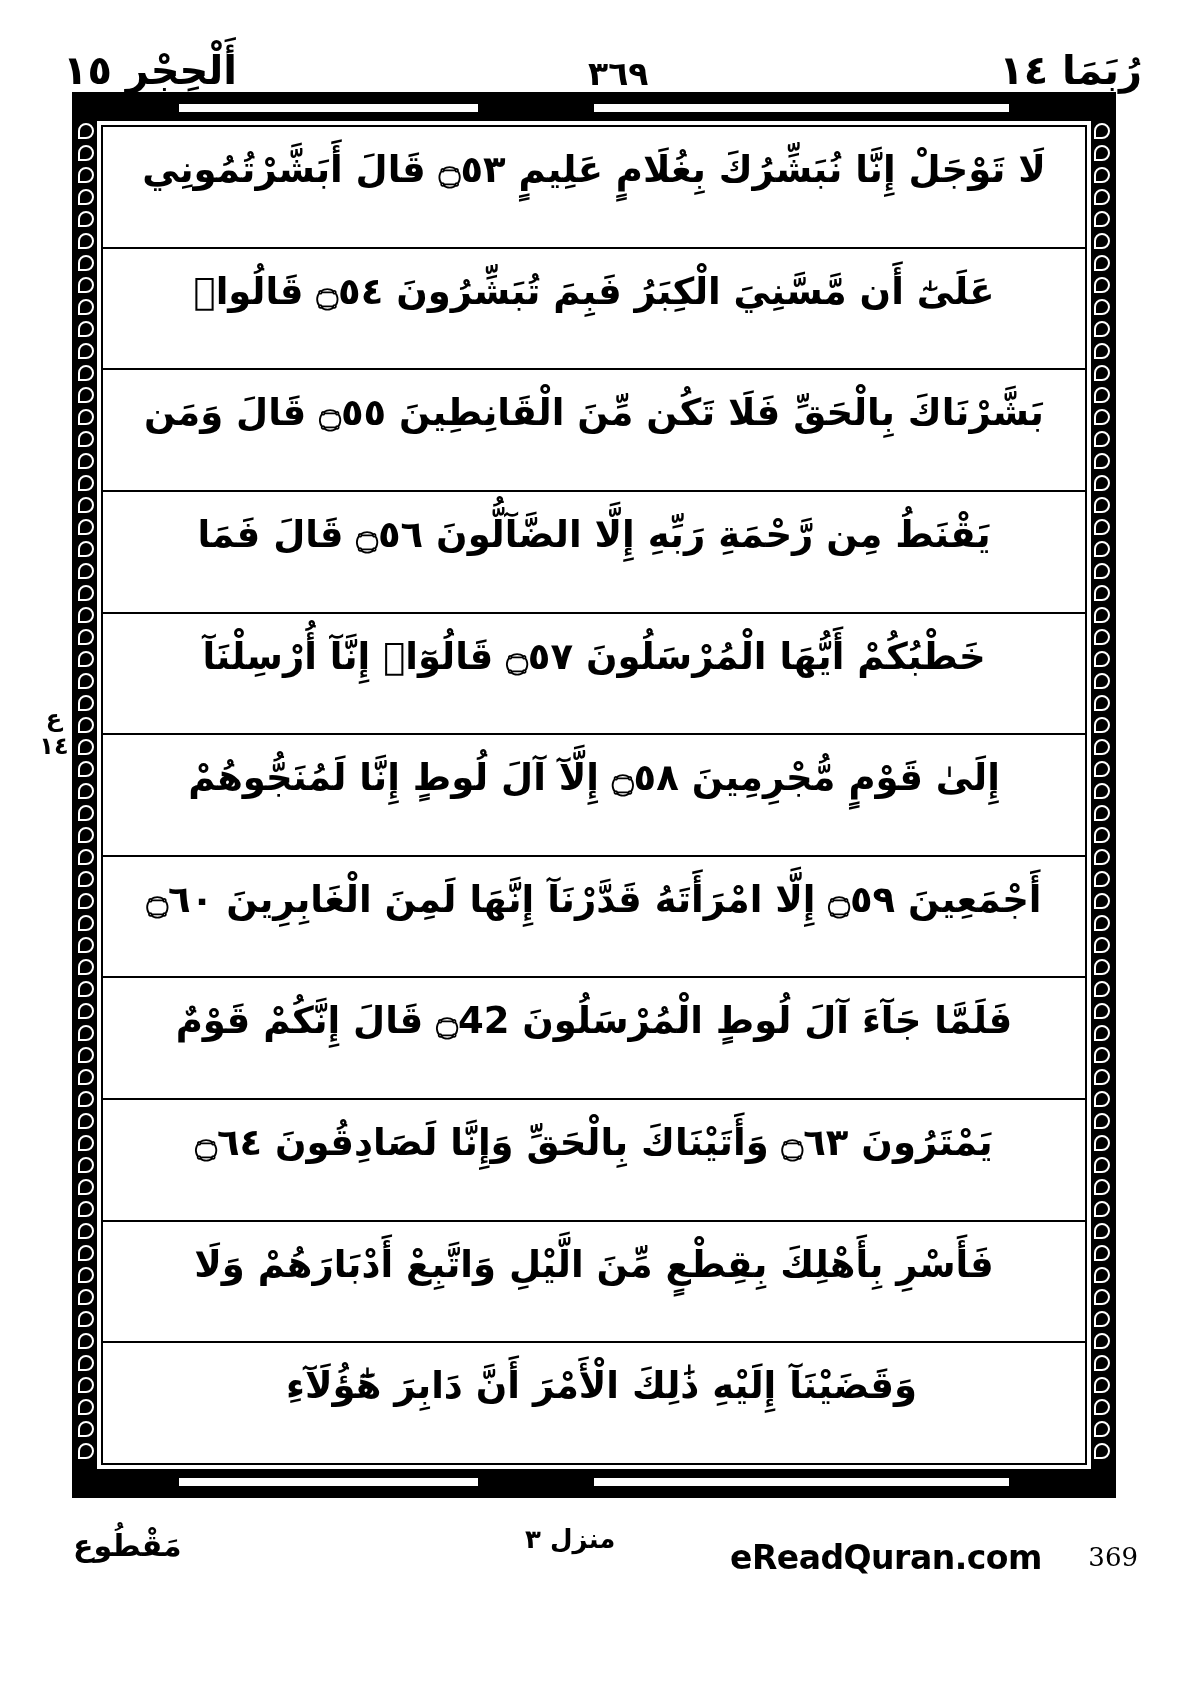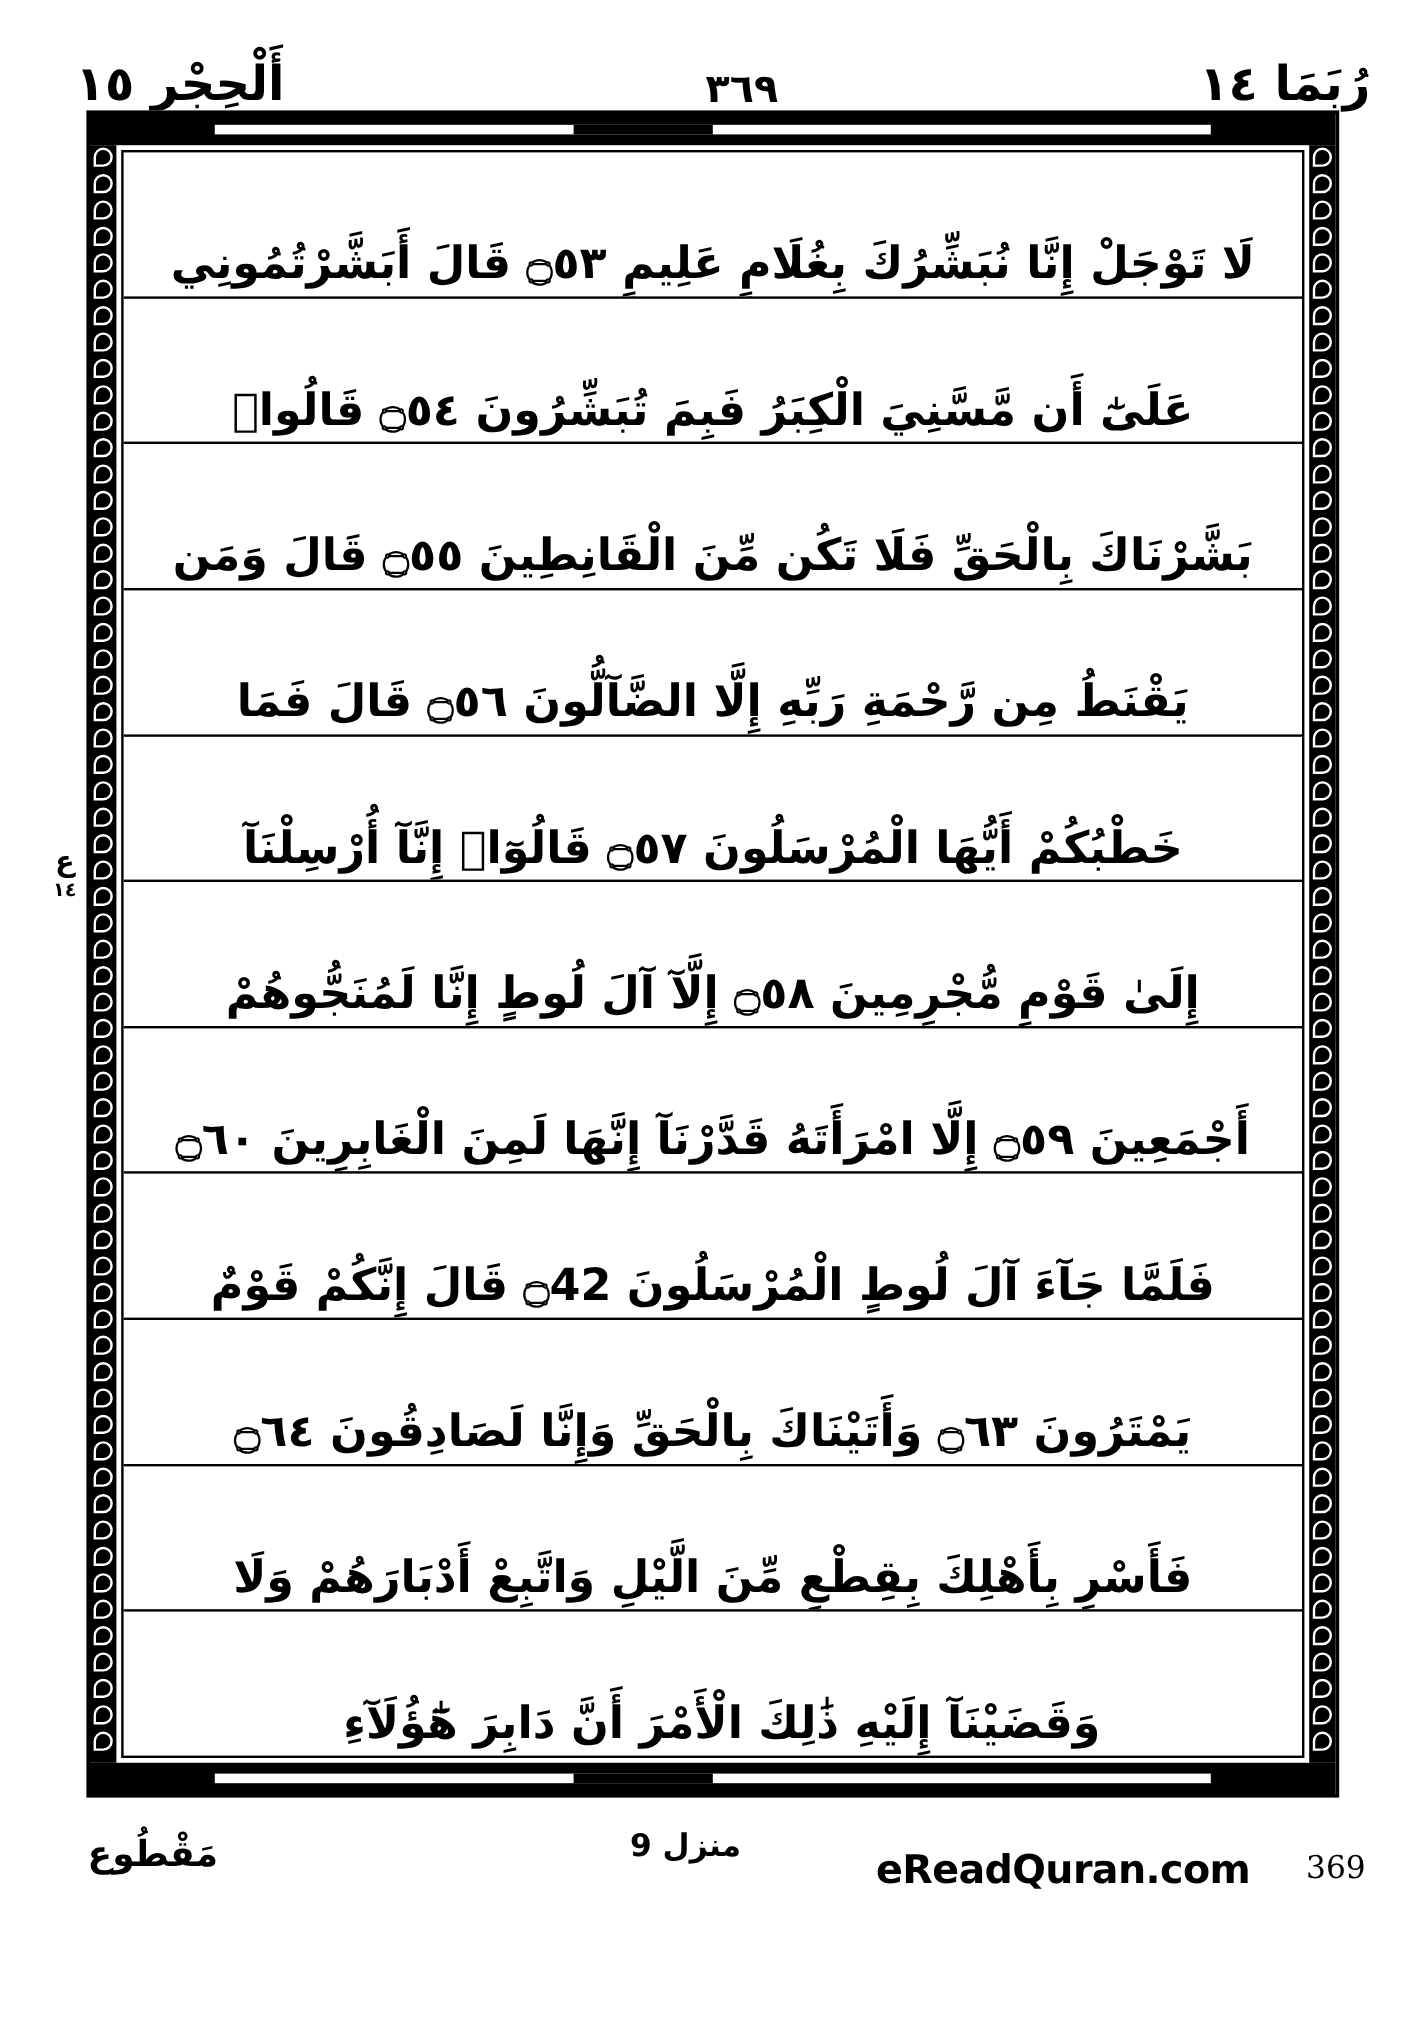--- a/index.html
+++ b/index.html
@@ -124,25 +124,25 @@
     box-sizing: border-box;
     background: #fff;
     display: flex;
     flex-direction: column;
   }
 
   .ayah-line {
     flex: 1 1 0;
     border-bottom: 2px solid #000;
     display: flex;
-    align-items: flex-end;
+    align-items: flex-start;
     justify-content: center;
     direction: rtl;
     overflow: hidden;
-    padding: 0 6px;
+    padding: 16px 6px;
     box-sizing: border-box;
   }
   .ayah-line:last-child { border-bottom: none; margin-left: 15px; }
 
   .ayah-text {
     font-family: "DejaVu Sans", sans-serif;
     font-size: 37px;
     font-weight: bold;
     line-height: 1.45;
     white-space: nowrap;
@@ -160,21 +160,21 @@
     width: 40px;
     text-align: center;
     font-family: "DejaVu Sans", sans-serif;
     font-size: 21px;
     font-weight: bold;
     line-height: 1.15;
     direction: rtl;
     color: #000;
   }
   .ruku-marker .r-ain { display: block; font-size: 24px; }
-  .ruku-marker .r-num { display: block; font-size: 16px; }
+  .ruku-marker .r-num { display: block; font-size: 24px; }
 
   
   .footer {
     position: absolute;
     left: 55px;
     top: 1510px;
     width: 1095px;
     height: 120px;
   }
   .f-left {
@@ -401,18 +401,18 @@
           <div class="ayah-text">فَأَسْرِ بِأَهْلِكَ بِقِطْعٍ مِّنَ الَّيْلِ وَاتَّبِعْ أَدْبَارَهُمْ وَلَا</div>
         </div>
         <div class="ayah-line">
           <div class="ayah-text">وَقَضَيْنَآ إِلَيْهِ ذَٰلِكَ الْأَمْرَ أَنَّ دَابِرَ هَٰٓؤُلَآءِ</div>
         </div>
       </div>
   </div>
 
   <div class="footer">
     <div class="f-left">مَقْطُوع</div>
-    <div class="f-center">منزل 9</div>
+    <div class="f-center">منزل ٣</div>
     <div class="f-brand">eReadQuran.com</div>
     <div class="f-pagenum">369</div>
   </div>
 
 </div>
 
 </body></html>

